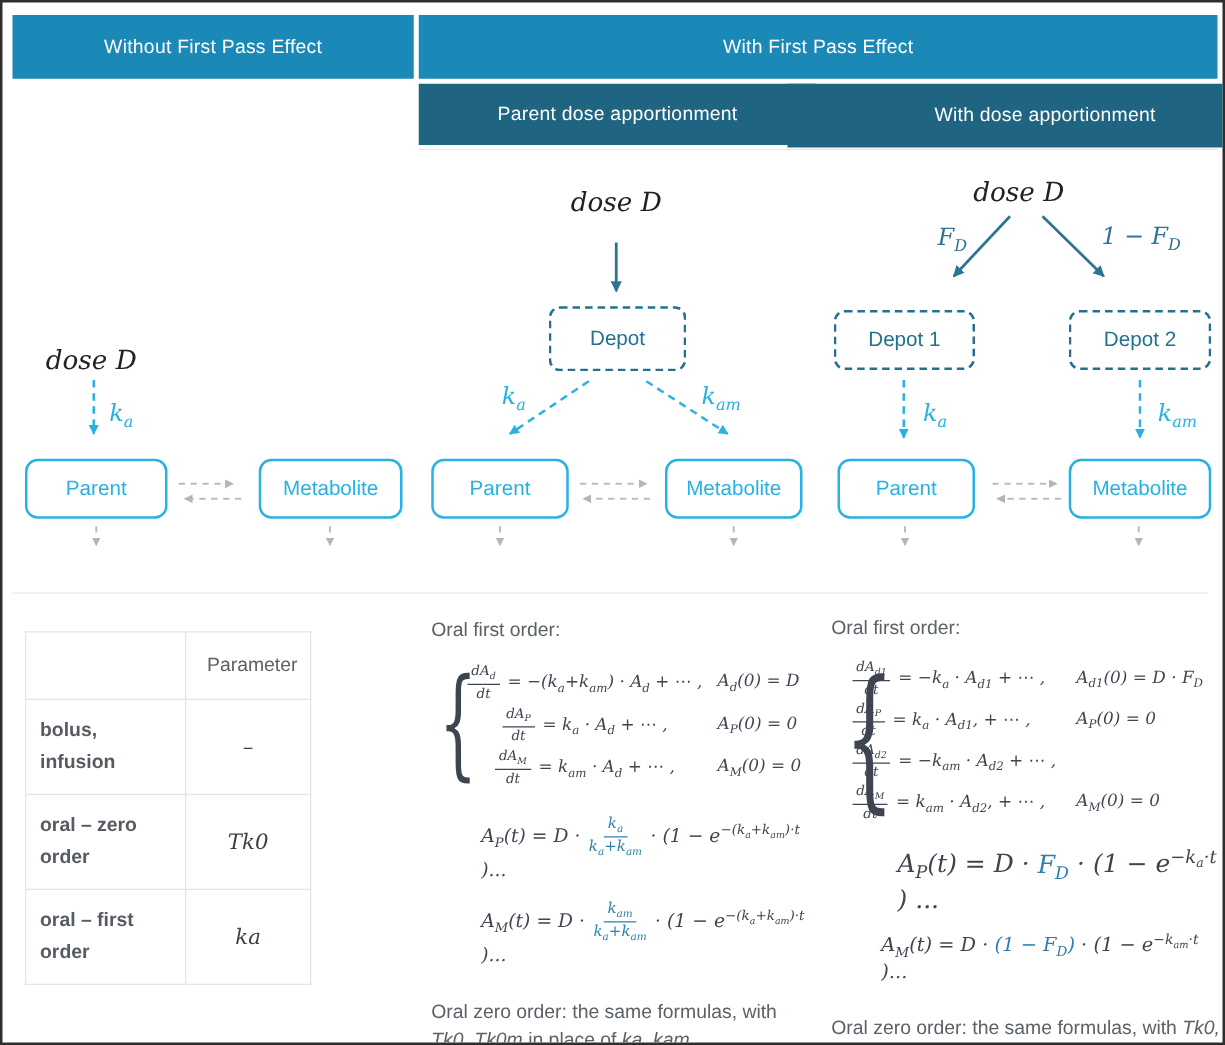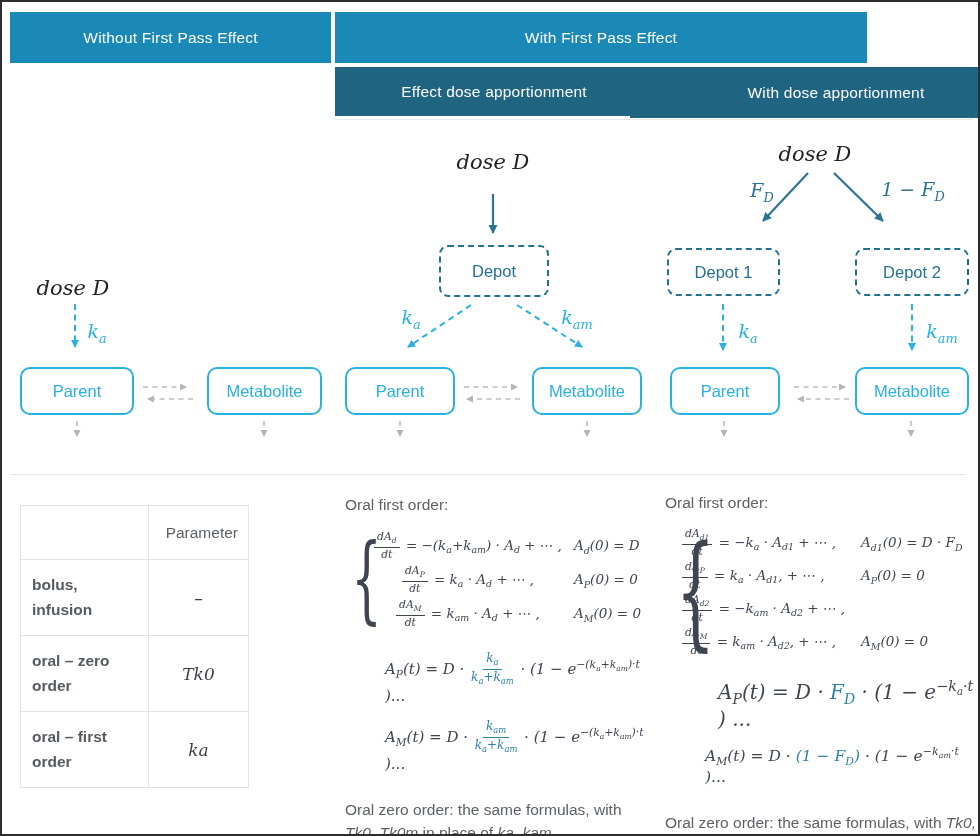--- a/index.html
+++ b/index.html
@@ -9,21 +9,21 @@
     font-family:"Liberation Sans","DejaVu Sans",sans-serif;
   }
   
   .band{
     position:absolute; display:flex; align-items:center; justify-content:center;
     color:#ffffff; font-size:15.5px; letter-spacing:.2px;
   }
   .band.top{background:var(--header-top-bg,#1b89b8);}
   .band.sub{background:var(--header-sub-bg,#1f6582);}
   #h1l{left:8px;  top:10px; width:321px; height:51px;}
-  #h1r{left:333px; top:10px; width:532px; height:51px;}
+  #h1r{left:333px; top:10px; width:639px; height:51px;}
   #h2m{left:333px; top:65px; width:318px; height:49px;}
   #h2r{left:628px; top:65px; width:316px; height:51px;padding-left:48px;}
   .rule{position:absolute; background:#e8e8e8; height:1px;}
   #rule-sub{left:333px; top:117px; width:639px;}
   #rule-div{left:8px;  top:472px; width:956px;}
 
   
   svg.arrows{position:absolute; left:0; top:0; pointer-events:none;}
   .node,.depot{
     position:absolute; display:flex; align-items:center; justify-content:center;
@@ -97,21 +97,21 @@
   .frac .den{padding-top:1px;}
   .blue{color:var(--formula-blue,#2e80a9);}
 </style>
 </head>
 <body>
 
 <div class="page">
 
   <div class="band top" id="h1l">Without First Pass Effect</div>
   <div class="band top" id="h1r">With First Pass Effect</div>
-  <div class="band sub" id="h2m">Effect dose apportionment</div>
+  <div class="band sub" id="h2m">Parent dose apportionment</div>
   <div class="band sub" id="h2r">With dose apportionment</div>
   <div class="rule" id="rule-sub"></div>
   <div class="rule" id="rule-div"></div>
 
   <svg class="arrows" width="980" height="836">
     <defs>
       <marker id="mCyan" markerUnits="userSpaceOnUse" markerWidth="10" markerHeight="10" refX="7" refY="4" orient="auto">
         <path d="M0,0 L8,4 L0,8 z" fill="#28b1e3"></path>
       </marker>
       <marker id="mTeal" markerUnits="userSpaceOnUse" markerWidth="11" markerHeight="11" refX="8" refY="4.5" orient="auto">

